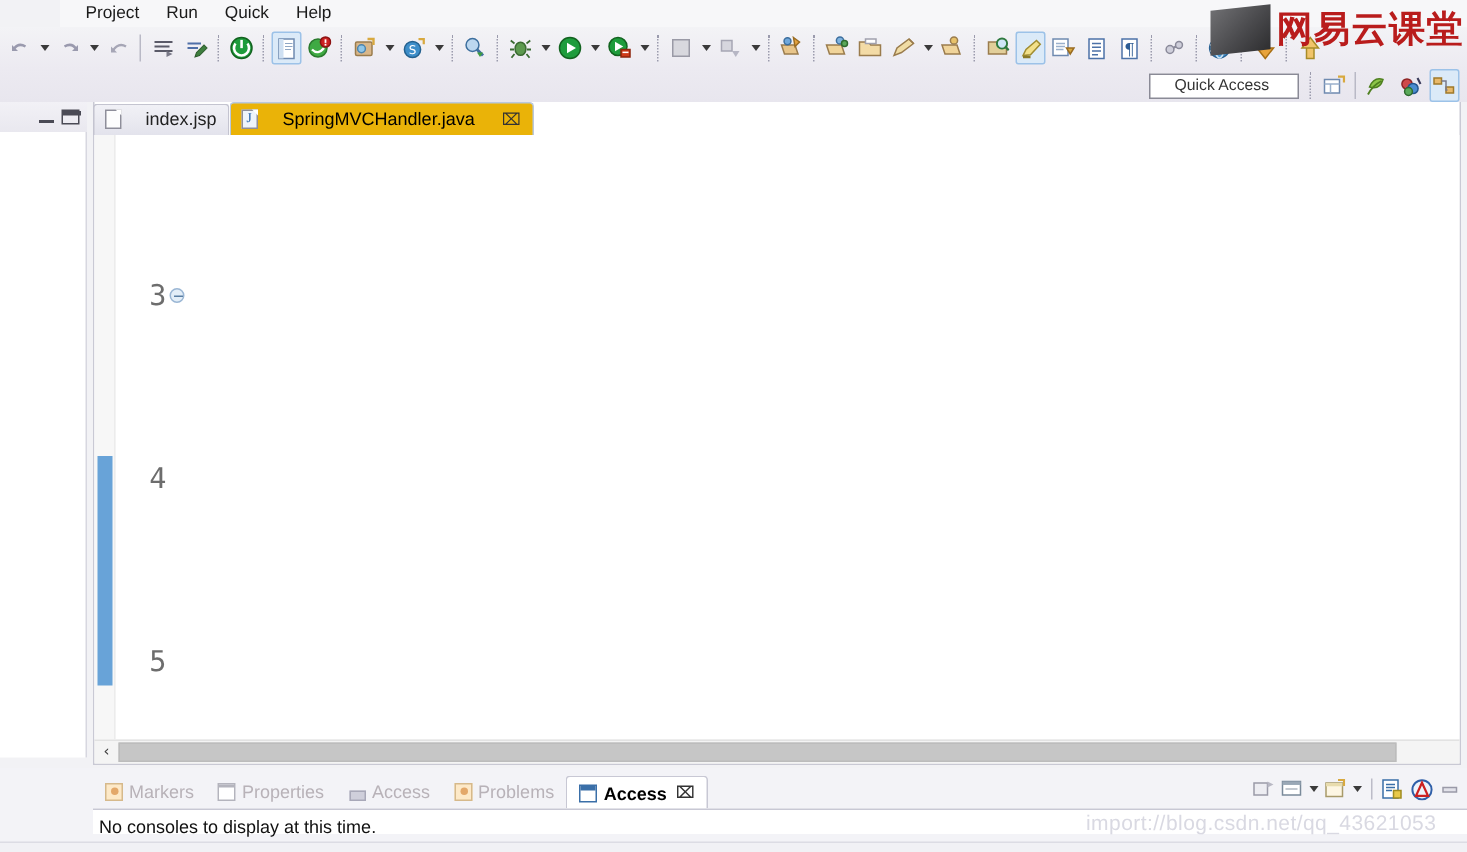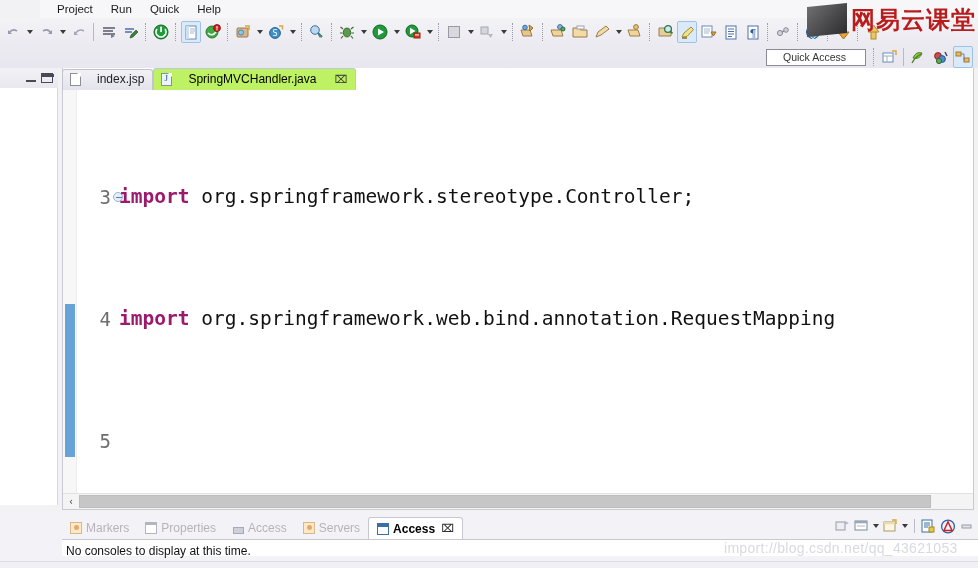--- a/index.html
+++ b/index.html
@@ -157,21 +157,21 @@
     padding: 0 8px 4px 7px;
     font-size: 12px;
     border: 1px solid #c4c4d0;
     border-bottom: none;
     border-radius: 3px 3px 0 0;
     background: linear-gradient(to bottom,#f1f1f6,#e3e3ec);
     color: #222;
     white-space: nowrap;
   }
   .etab.active {
-    background: #bef264;
+    background: #eab308;
     border-color: #b9c8de;
     height: 22px;
     color: #000;
   }
   .file-ico {
     width: 11px; height: 13px;
     background: #fdfdfd;
     border: 1px solid #8e8e9a;
     position: relative;
     flex: 0 0 auto;
@@ -655,26 +655,24 @@
 
   <div class="code-area">
     <div class="gutter-annot"></div>
     <div class="change-bar" style="top:214px; height:153px;"></div>
 
     <div class="code-lines">
 
       <div class="cline">
         <span class="lnum">3</span>
         <span class="fold"></span>
-        <span class="ctext"><span class="kw">import</span><span class="plain"> org.springframework.stereotype.Controller;</span></span>
       </div>
 
       <div class="cline">
         <span class="lnum">4</span>
-        <span class="ctext"><span class="kw">import</span><span class="plain"> org.springframework.web.bind.annotation.RequestMapping</span></span>
       </div>
 
       <div class="cline">
         <span class="lnum">5</span>
         <span class="ctext plain"></span>
       </div>
 
       
 
       
@@ -713,21 +711,21 @@
       <div class="bp-tab">
         <span class="bp-ico props"></span>
         <span>Properties</span>
       </div>
       <div class="bp-tab">
         <span class="bp-ico servers"></span>
         <span>Access</span>
       </div>
       <div class="bp-tab">
         <span class="bp-ico markers"></span>
-        <span>Servers</span>
+        <span>Problems</span>
       </div>
       <div class="bp-tab active">
         <span class="bp-ico console"></span>
         <span>Access</span>
         <span class="tab-close">⌧</span>
       </div>
     </div>
 
     <div class="bp-toolbar">
       <div class="bp-tb-ico">

